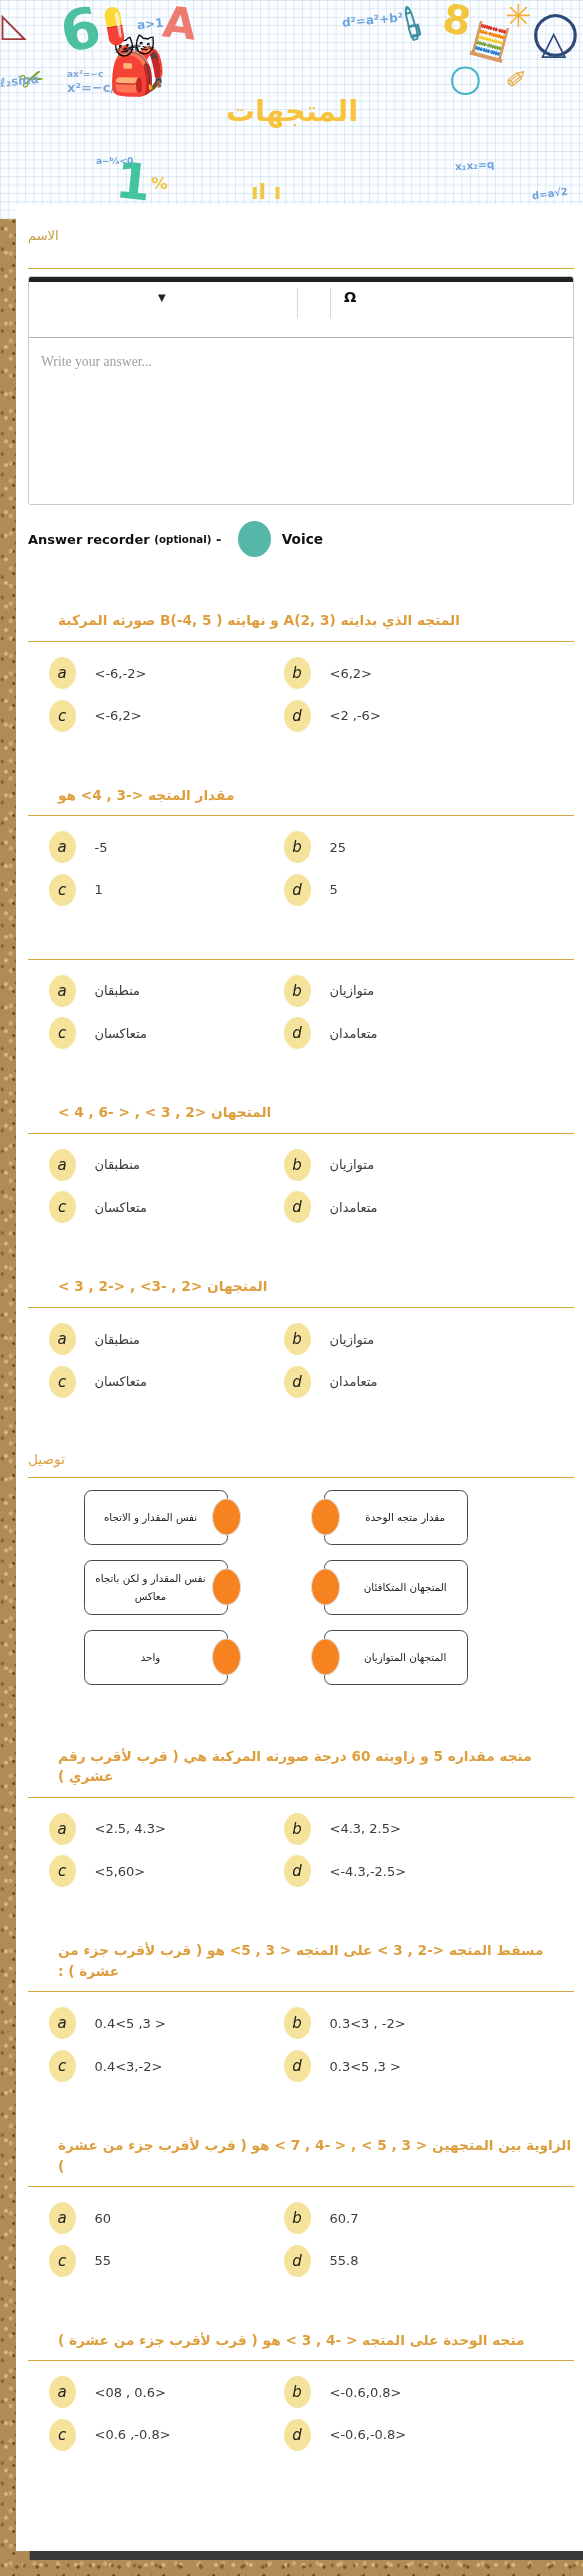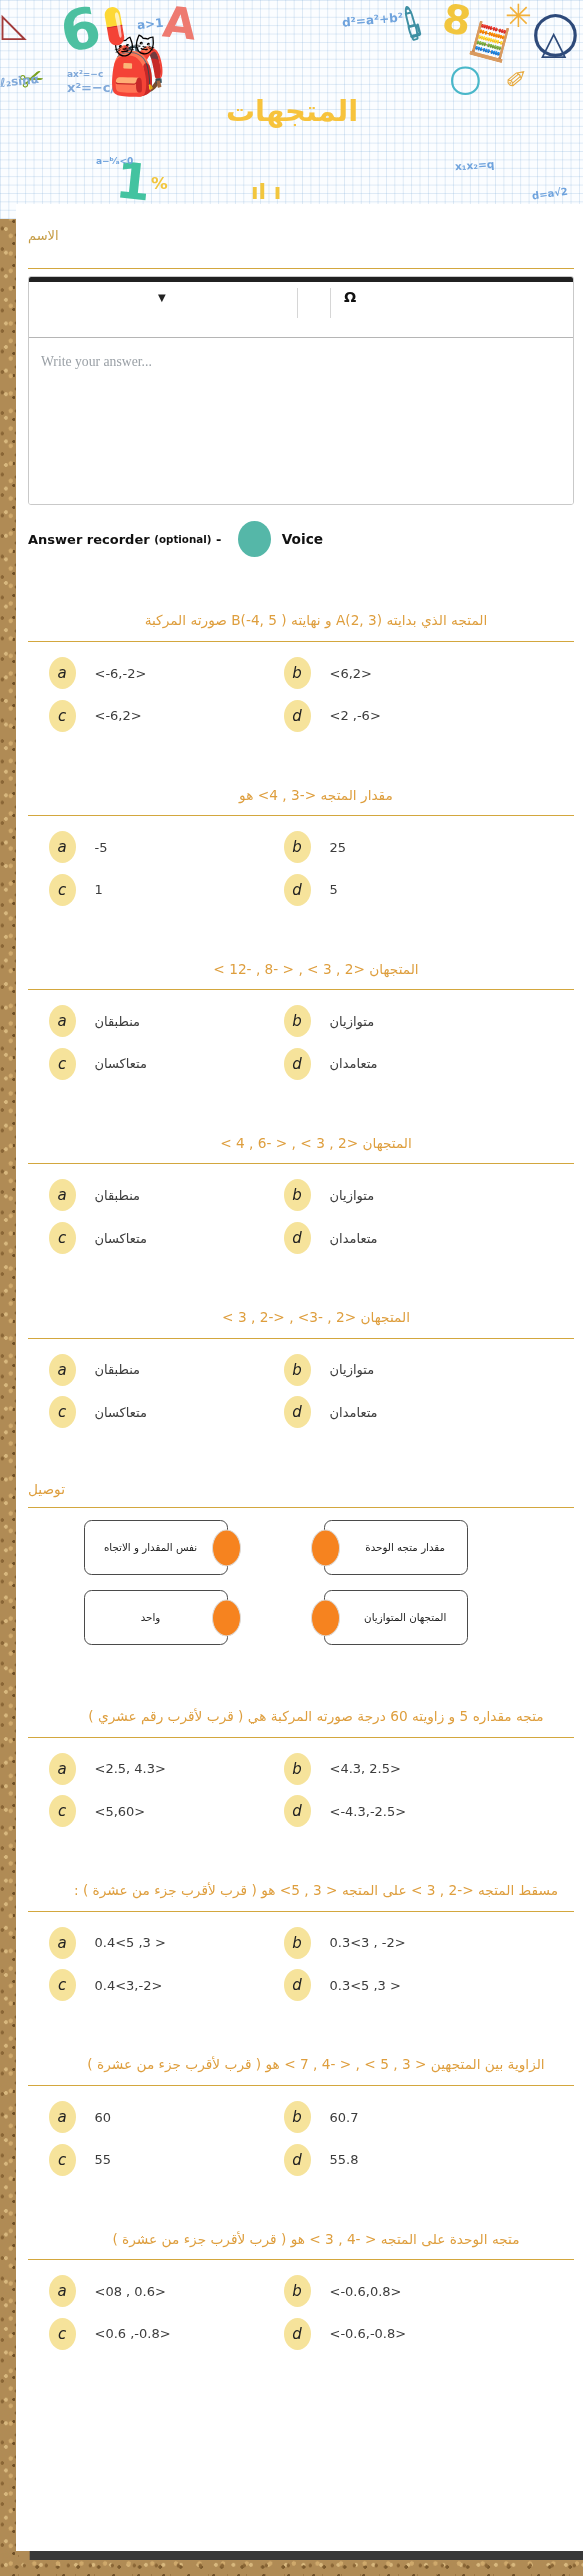--- a/index.html
+++ b/index.html
@@ -60,22 +60,22 @@
   .recorder{margin-top:16.7px;display:flex;align-items:center;color:#111;}
   .rec-label{font-weight:bold;font-size:13px;}
   .rec-opt{font-weight:bold;font-size:10.3px;margin-left:4.6px;}
   .rec-dash{font-weight:bold;font-size:13px;margin-left:4.6px;}
   .voice-btn{width:33px;height:36px;border-radius:50%;background:#55b7a8;margin:0 10.6px 0 16.7px;
     border:none;cursor:pointer;}
   .rec-voice{font-weight:bold;font-size:13.7px;}
   
   .q-block{margin-top:53px;}
   .q-block.big-gap{margin-top:61px;}
-  .q-text{direction:rtl;text-align:center;color:#de9e3d;font-size:13.7px;line-height:1.5;
-    padding-left:30px;font-weight:400;}
+  .q-text{direction:rtl;text-align:left;color:#de9e3d;font-size:13.7px;line-height:1.5;
+    padding-left:30px;font-weight:700;}
   .q-underline{border-bottom:1.1px solid #d3a73e;margin-top:10px;}
   .q-options{margin-top:15px;display:grid;grid-template-columns:235px 1fr;row-gap:10.6px;}
   .opt{display:flex;align-items:center;padding-left:20.5px;cursor:pointer;}
   .opt-circle{flex:0 0 27px;width:27px;height:32px;border-radius:50%;background:#f6e39b;
     display:flex;align-items:center;justify-content:center;font-size:15px;color:#222;
     font-style:italic;font-weight:500;}
   .opt-value{margin-left:19px;font-size:13px;color:#3c3c3c;unicode-bidi:plaintext;}
   
   .match-section{margin-top:53px;}
   .match-title{color:#de9e3d;font-size:13.7px;text-align:left;font-weight:500;}
@@ -199,21 +199,20 @@
   </div>
 
   <div class="opt">
     <span class="opt-circle">d</span>
     <span class="opt-value">5</span>
   </div>
 </div>
   </div>
 
   <div class="q-block">
-    <div class="q-text">المتجهان &lt;2 , 3 &gt; , &lt; -8 , -12 &gt;</div>
     <div class="q-underline"></div>
     <div class="q-options">
   <div class="opt">
     <span class="opt-circle">a</span>
     <span class="opt-value">منطبقان</span>
   </div>
 
   <div class="opt">
     <span class="opt-circle">b</span>
     <span class="opt-value">متوازيان</span>
@@ -293,20 +292,30 @@
       <span class="match-text">نفس المقدار و الاتجاه</span>
       <span class="match-dot"></span>
     </div>
     <div class="match-box match-right">
       <span class="match-dot"></span>
       <span class="match-text">مقدار متجه الوحدة</span>
     </div>
   </div>
 
 
+  <div class="match-row">
+    <div class="match-box match-left">
+      <span class="match-text">نفس المقدار و لكن باتجاه معاكس</span>
+      <span class="match-dot"></span>
+    </div>
+    <div class="match-box match-right">
+      <span class="match-dot"></span>
+      <span class="match-text">المتجهان المتكافئان</span>
+    </div>
+  </div>
 
   <div class="match-row">
     <div class="match-box match-left">
       <span class="match-text">واحد</span>
       <span class="match-dot"></span>
     </div>
     <div class="match-box match-right">
       <span class="match-dot"></span>
       <span class="match-text">المتجهان المتوازيان</span>
     </div>

